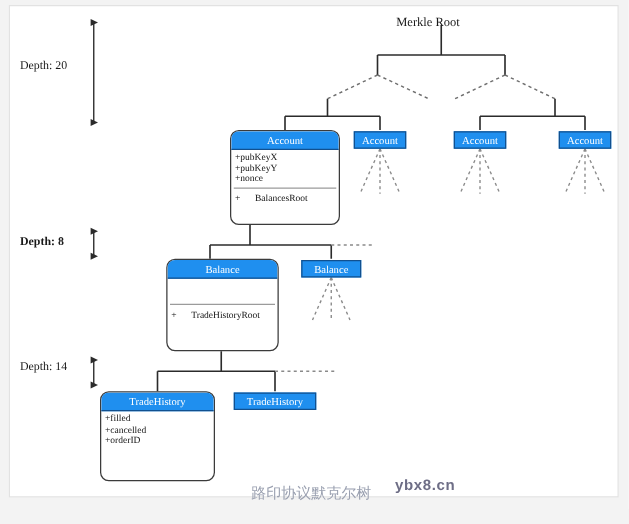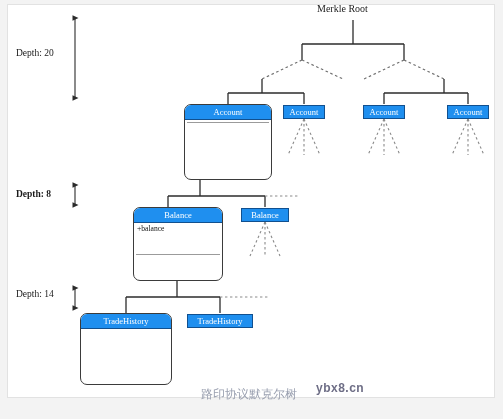--- a/index.html
+++ b/index.html
@@ -141,45 +141,58 @@
     <path d="M220,297 L268,297"></path>
   </g>
 
   <g stroke="#2b2b2b" stroke-width="1.1" fill="none">
     <path d="M75,18 L75,98" marker-start="url(#atail)" marker-end="url(#ahead)"></path>
     <path d="M75,185 L75,205" marker-start="url(#atail)" marker-end="url(#ahead)"></path>
     <path d="M75,288 L75,308" marker-start="url(#atail)" marker-end="url(#ahead)"></path>
   </g>
 </svg>
 
-<div class="rootlabel" style="left:317px;top:3px;">Merkle Root</div>
+<div class="rootlabel" style="left:317px;top:13px;">Merkle Root</div>
 
 <div class="depthlabel" style="left:16px;top:48px;text-align:right;">Depth: 20</div>
 <div class="depthlabel" style="left:16px;top:189px;font-weight:bold;">Depth: 8</div>
 <div class="depthlabel" style="left:16px;top:289px;">Depth: 14</div>
 
 <div class="node uml" style="left:184px;top:104px;width:88px;height:76px;">
   <div class="hdr">Account</div>
+  <div class="attrs">
+    <div>+pubKeyX</div>
+    <div>+pubKeyY</div>
+    <div>+nonce</div>
+  </div>
   <div class="sep"></div>
+  <div class="ops">
+    <div><span class="plus">+</span><span>BalancesRoot</span></div>
+  </div>
 </div>
 
 <div class="node leaf" style="left:283px;top:105px;width:42px;">Account</div>
 <div class="node leaf" style="left:363px;top:105px;width:42px;">Account</div>
 <div class="node leaf" style="left:447px;top:105px;width:42px;">Account</div>
 
 <div class="node uml" style="left:133px;top:207px;width:90px;height:74px;">
   <div class="hdr">Balance</div>
-  <div class="attrs">
-    <div>+balance</div>
+  <div class="sep" style="margin-top:20px;"></div>
+  <div class="ops">
+    <div><span class="plus">+</span><span>TradeHistoryRoot</span></div>
   </div>
-  <div class="sep" style="margin-top:20px;"></div>
 </div>
 
 <div class="node leaf" style="left:241px;top:208px;width:48px;">Balance</div>
 
 <div class="node uml" style="left:80px;top:313px;width:92px;height:72px;">
   <div class="hdr">TradeHistory</div>
+  <div class="attrs">
+    <div>+filled</div>
+    <div>+cancelled</div>
+    <div>+orderID</div>
+  </div>
 </div>
 
 <div class="node leaf" style="left:187px;top:314px;width:66px;">TradeHistory</div>
 
 <div class="caption" style="left:201px;top:386px;">路印协议默克尔树</div>
 <div class="watermark" style="left:316px;top:381px;">ybx8.cn</div>
 
 </body></html>

